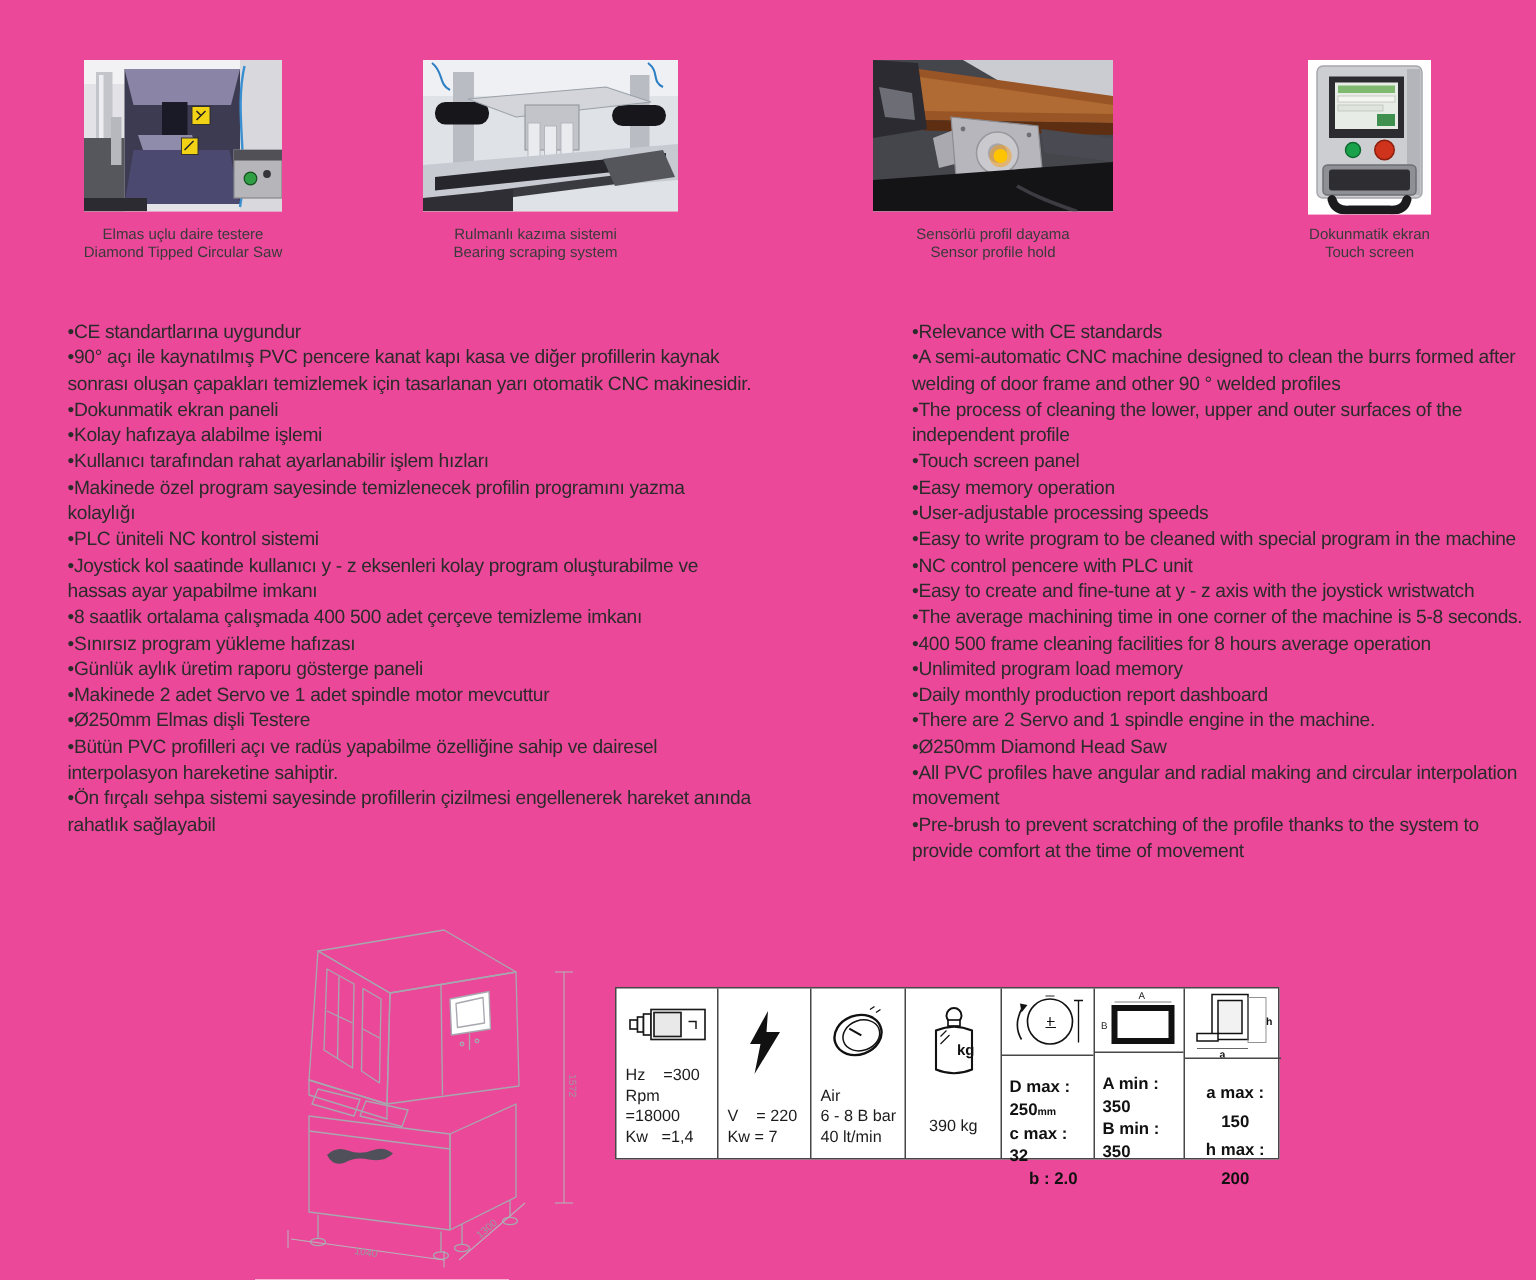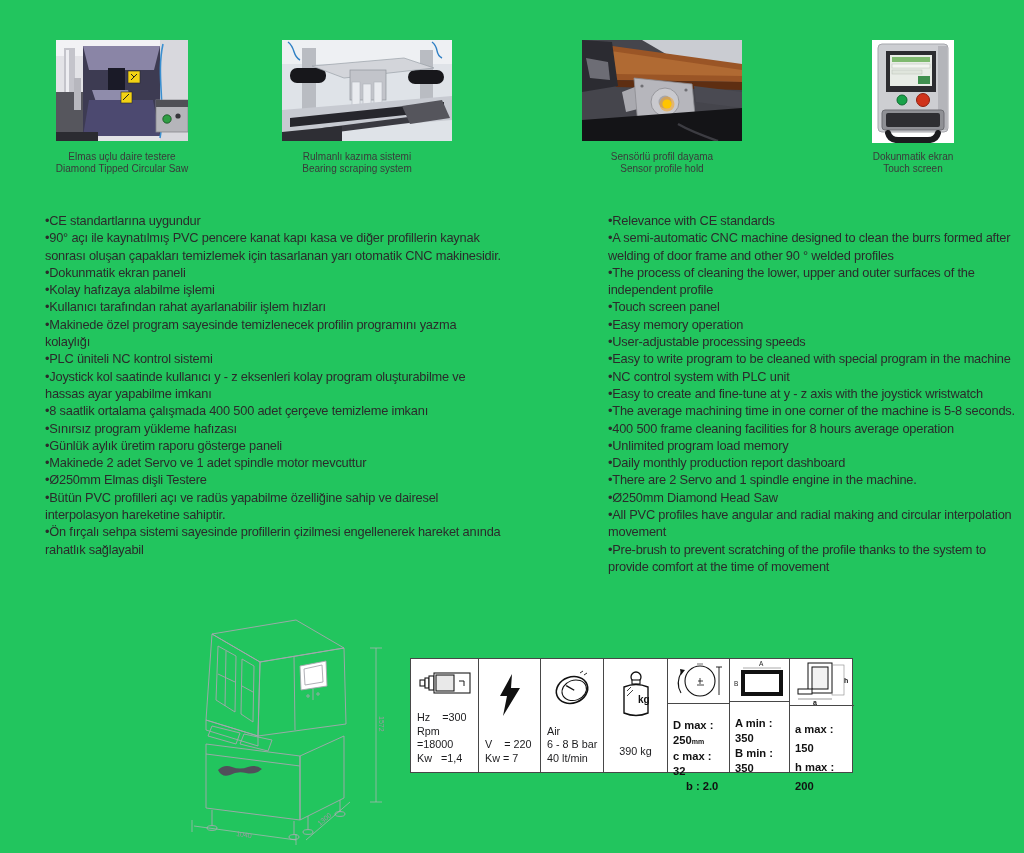--- a/index.html
+++ b/index.html
@@ -1,35 +1,35 @@
 <!DOCTYPE html>
 <html><head>
 <meta charset="utf-8">
 <style>
   html,body{margin:0;padding:0;background:#ffffff;}
-  #page{position:relative;width:1024px;height:853px;background:#22c55e;overflow:hidden;
+  #page{position:relative;width:1024px;height:853px;background:#ec4899;overflow:hidden;
         font-family:"Liberation Sans", sans-serif;}
   .photo{position:absolute;overflow:hidden;background:#e8e8ec;}
   .photo svg{display:block;}
   .caption{position:absolute;width:220px;text-align:center;font-size:10px;line-height:11.6px;color:#3a3a3a;}
   .features{position:absolute;font-size:12.8px;line-height:17.3px;letter-spacing:-0.2px;color:#2b2b2b;}
   .feat{margin:0;}
   .drawing{position:absolute;left:148px;top:604px;width:256px;height:242px;}
   .spec-table{position:absolute;left:410px;top:658px;width:443px;height:115px;display:flex;
               border:1.6px solid #474747;box-sizing:border-box;background:#fff;}
   .spec-cell{box-sizing:border-box;border-left:1.4px solid #474747;display:flex;flex-direction:column;gap:10px;}
   .spec-cell.first{border-left:none;}
   .icon-area{display:flex;align-items:center;justify-content:center;}
   .plain .icon-area{height:60px;margin-top:6px;}
   .divided .icon-area{height:55px;border-bottom:1.4px solid #474747;box-sizing:border-box;}
   .spec-text{font-size:10.8px;line-height:13.4px;color:#1c1c1e;padding:0 3px 7px 6px;margin-top:auto;}
   .spec-text.center{text-align:center;padding:0 2px 14px 2px;}
   .spec-text-b{font-weight:bold;font-size:11.2px;line-height:15px;color:#111;
                padding:4px 2px 2px 5px;display:flex;flex-direction:column;justify-content:center;flex:1;}
-  .spec-text-b.wide{line-height:19px;}
+  .spec-text-b.wide{line-height:19px;text-align:center;}
   .mm-sub{font-size:7px;font-weight:bold;}
   .indent{padding-left:13px;}
 </style>
 </head>
 <body>
 
 <div id="page">
 
   <div class="photo" style="left:56px;top:40px;width:132px;height:101px;">
     <svg width="132" height="101" viewBox="0 0 132 101">
@@ -163,21 +163,21 @@
 
   <div class="features" style="left:608px;top:212px;width:408px;">
 
   <div class="feat">•Relevance with CE standards</div>
       <div class="feat">•A semi-automatic CNC machine designed to clean the burrs formed after welding of door frame and other 90 ° welded profiles</div>
       <div class="feat">•The process of cleaning the lower, upper and outer surfaces of the independent profile</div>
       <div class="feat">•Touch screen panel</div>
       <div class="feat">•Easy memory operation</div>
       <div class="feat">•User-adjustable processing speeds</div>
       <div class="feat">•Easy to write program to be cleaned with special program in the machine</div>
-      <div class="feat">•NC control system with PLC unit</div>
+      <div class="feat">•NC control pencere with PLC unit</div>
       <div class="feat">•Easy to create and fine-tune  at y - z axis with the joystick wristwatch</div>
       <div class="feat">•The average machining time in one corner of the machine is 5-8 seconds.</div>
       <div class="feat">•400 500 frame cleaning facilities for 8 hours average operation</div>
       <div class="feat">•Unlimited program load memory</div>
       <div class="feat">•Daily monthly production report dashboard</div>
       <div class="feat">•There are 2 Servo and 1 spindle engine in the machine.</div>
       <div class="feat">•Ø250mm Diamond Head Saw</div>
       <div class="feat">•All PVC profiles have angular and radial making and circular interpolation movement</div>
       <div class="feat">•Pre-brush to prevent scratching of the profile thanks to the system to provide comfort at the time of movement</div>
     </div>

